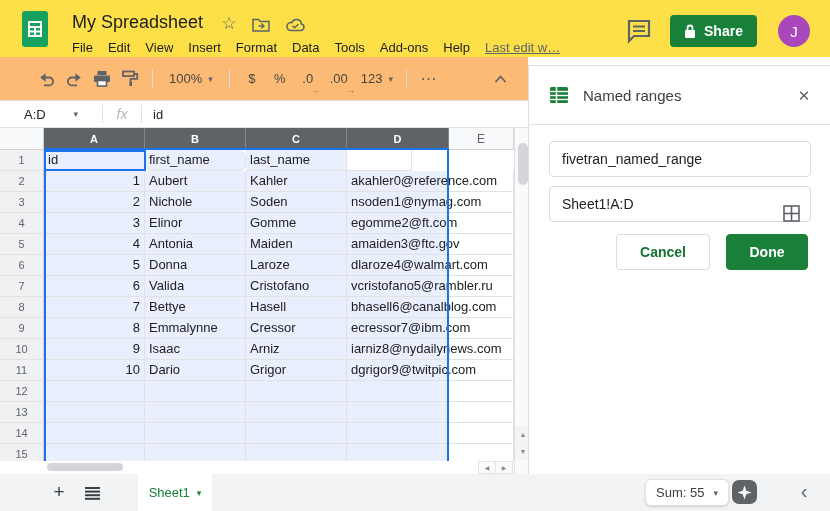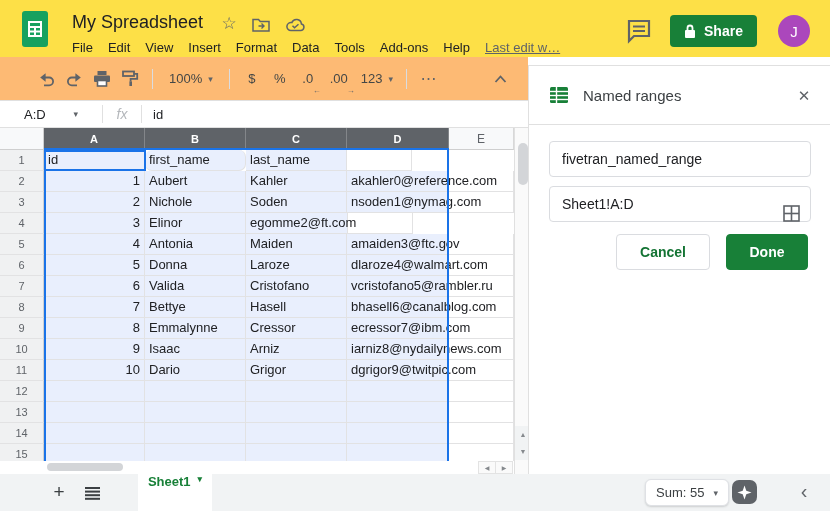--- a/index.html
+++ b/index.html
@@ -84,21 +84,21 @@
   .range-ico { position:absolute; right:30px; top:19px; cursor:pointer; }
   .p-btns { display:flex; justify-content:flex-end; gap:16px; margin:12px 22px 0; }
   .btn { height:36px; border-radius:4px; font-size:14px; font-weight:bold; font-family:"Liberation Sans", sans-serif; display:flex; align-items:center; justify-content:center; cursor:pointer; }
   .btn-cancel { width:94px; background:#fff; border:1px solid #dadce0; color:#137333; }
   .btn-done { width:82px; background:#188038; border:1px solid #188038; color:#fff; }
 
   
   .bbar { position:absolute; left:0; top:474px; width:830px; height:37px; background:#f1f3f4; }
   .add-sheet { position:absolute; left:46px; top:5px; width:26px; height:26px; font-size:19px; color:#3c4043; text-align:center; line-height:25px; cursor:pointer; }
   .all-sheets { position:absolute; left:80px; top:7px; width:24px; height:24px; display:flex; align-items:center; justify-content:center; cursor:pointer; }
-  .sheet-tab { position:absolute; left:138px; top:0; width:74px; height:37px; background:#fff; display:flex; align-items:flex-start; justify-content:center; gap:7px; color:#188038; font-weight:bold; font-size:13px; cursor:pointer; }
+  .sheet-tab { position:absolute; left:138px; top:0; width:74px; height:37px; background:#fff; display:flex; align-items:center; justify-content:center; gap:7px; color:#188038; font-weight:normal; font-size:13px; cursor:pointer; }
   .sheet-tab .caret { color:#188038; }
   .sum-chip { position:absolute; left:645px; top:5px; height:27px; background:#fff; border:1px solid #dfe1e5; border-radius:6px; box-shadow:0 1px 2px rgba(60,64,67,.2); display:flex; align-items:center; gap:9px; padding:0 10px; font-size:13px; color:#3c4043; cursor:pointer; }
   .explore-btn { position:absolute; left:732px; top:6px; width:25px; height:24px; background:#5f6368; border-radius:7px; display:flex; align-items:center; justify-content:center; cursor:pointer; }
   .bbar-chevron { position:absolute; left:792px; top:2px; width:24px; height:32px; font-size:20px; color:#5f6368; text-align:center; line-height:30px; cursor:pointer; }
 </style>
 </head>
 <body>
 
 <div id="app">
 
@@ -253,20 +253,21 @@
           <div class="cell sel num" style="width: 101px;">2</div>
           <div class="cell sel" style="width: 101px;">Nichole</div>
           <div class="cell sel" style="width: 101px;">Soden</div>
           <div class="cell sel" style="width: 102px;">nsoden1@nymag.com</div>
           <div class="cell" style="width: 65px;"></div>
         </div>
         <div class="grow">
           <div class="rh">4</div>
           <div class="cell sel num" style="width: 101px;">3</div>
           <div class="cell sel" style="width: 101px;">Elinor</div>
+          <div class="cell sel" style="width: 101px;">Gomme</div>
           <div class="cell sel" style="width: 102px;">egomme2@ft.com</div>
           <div class="cell" style="width: 65px;"></div>
         </div>
         <div class="grow">
           <div class="rh">5</div>
           <div class="cell sel num" style="width: 101px;">4</div>
           <div class="cell sel" style="width: 101px;">Antonia</div>
           <div class="cell sel" style="width: 101px;">Maiden</div>
           <div class="cell sel" style="width: 102px;">amaiden3@ftc.gov</div>
           <div class="cell" style="width: 65px;"></div>

